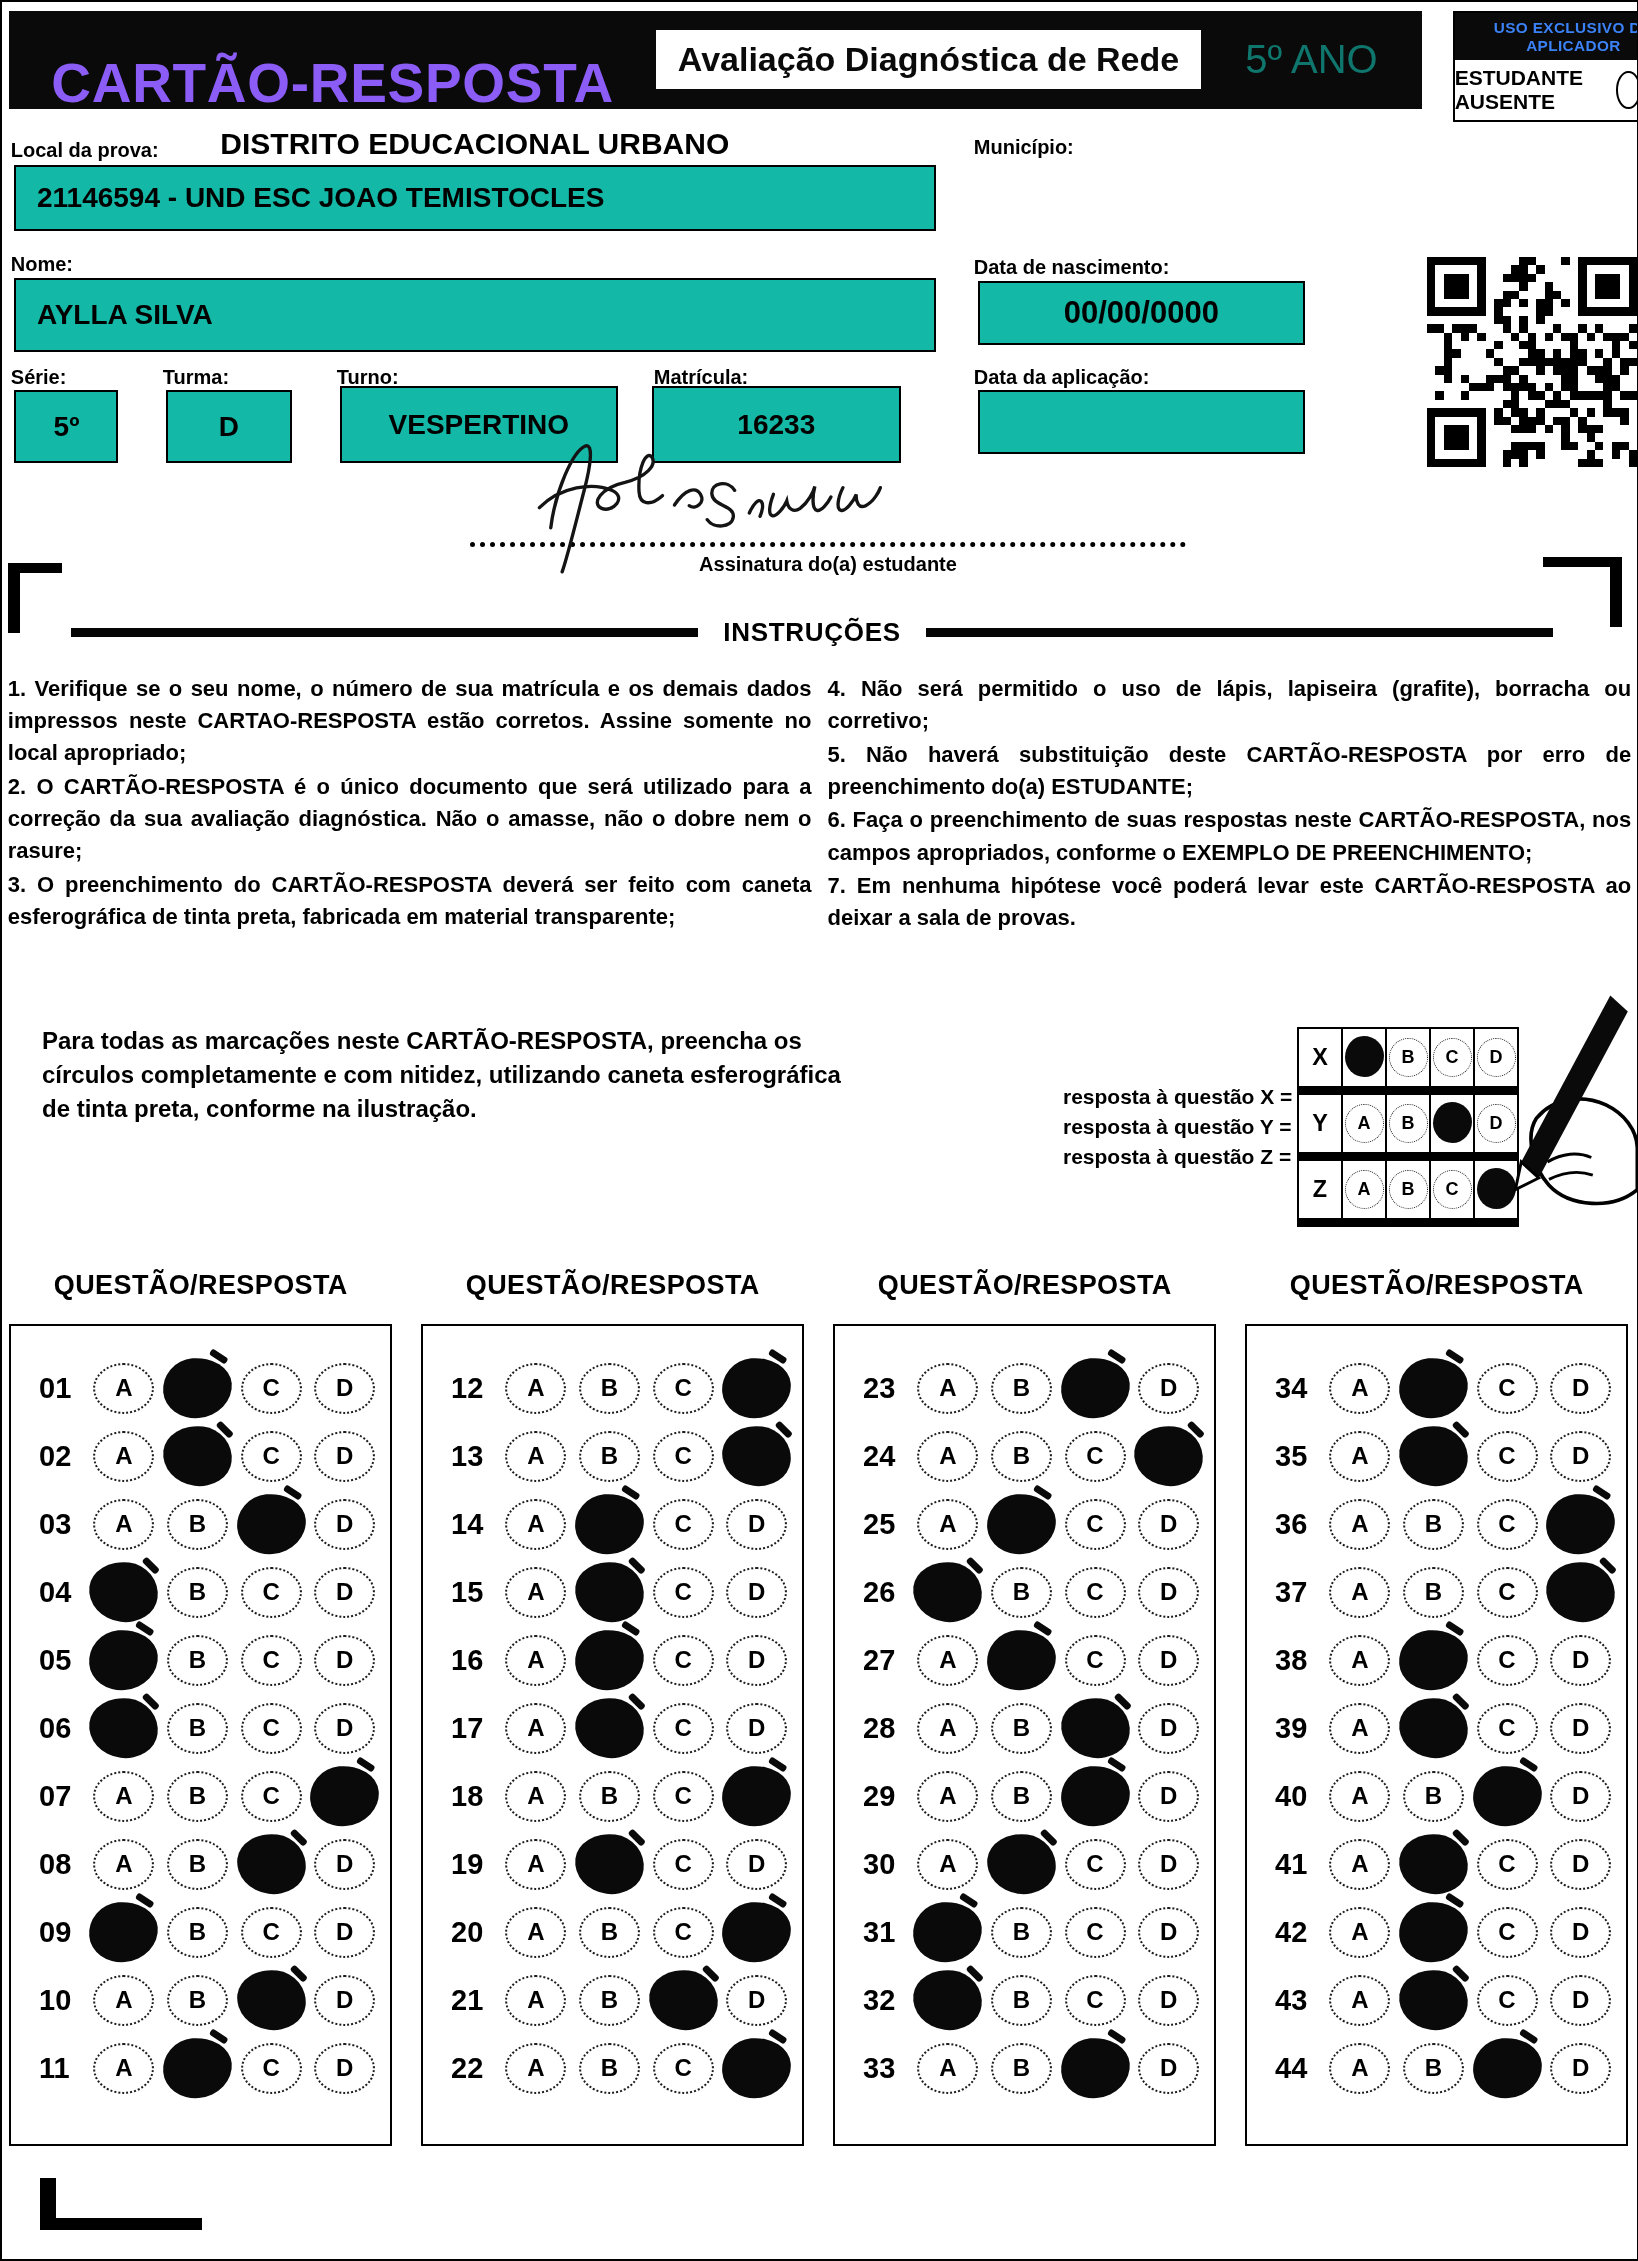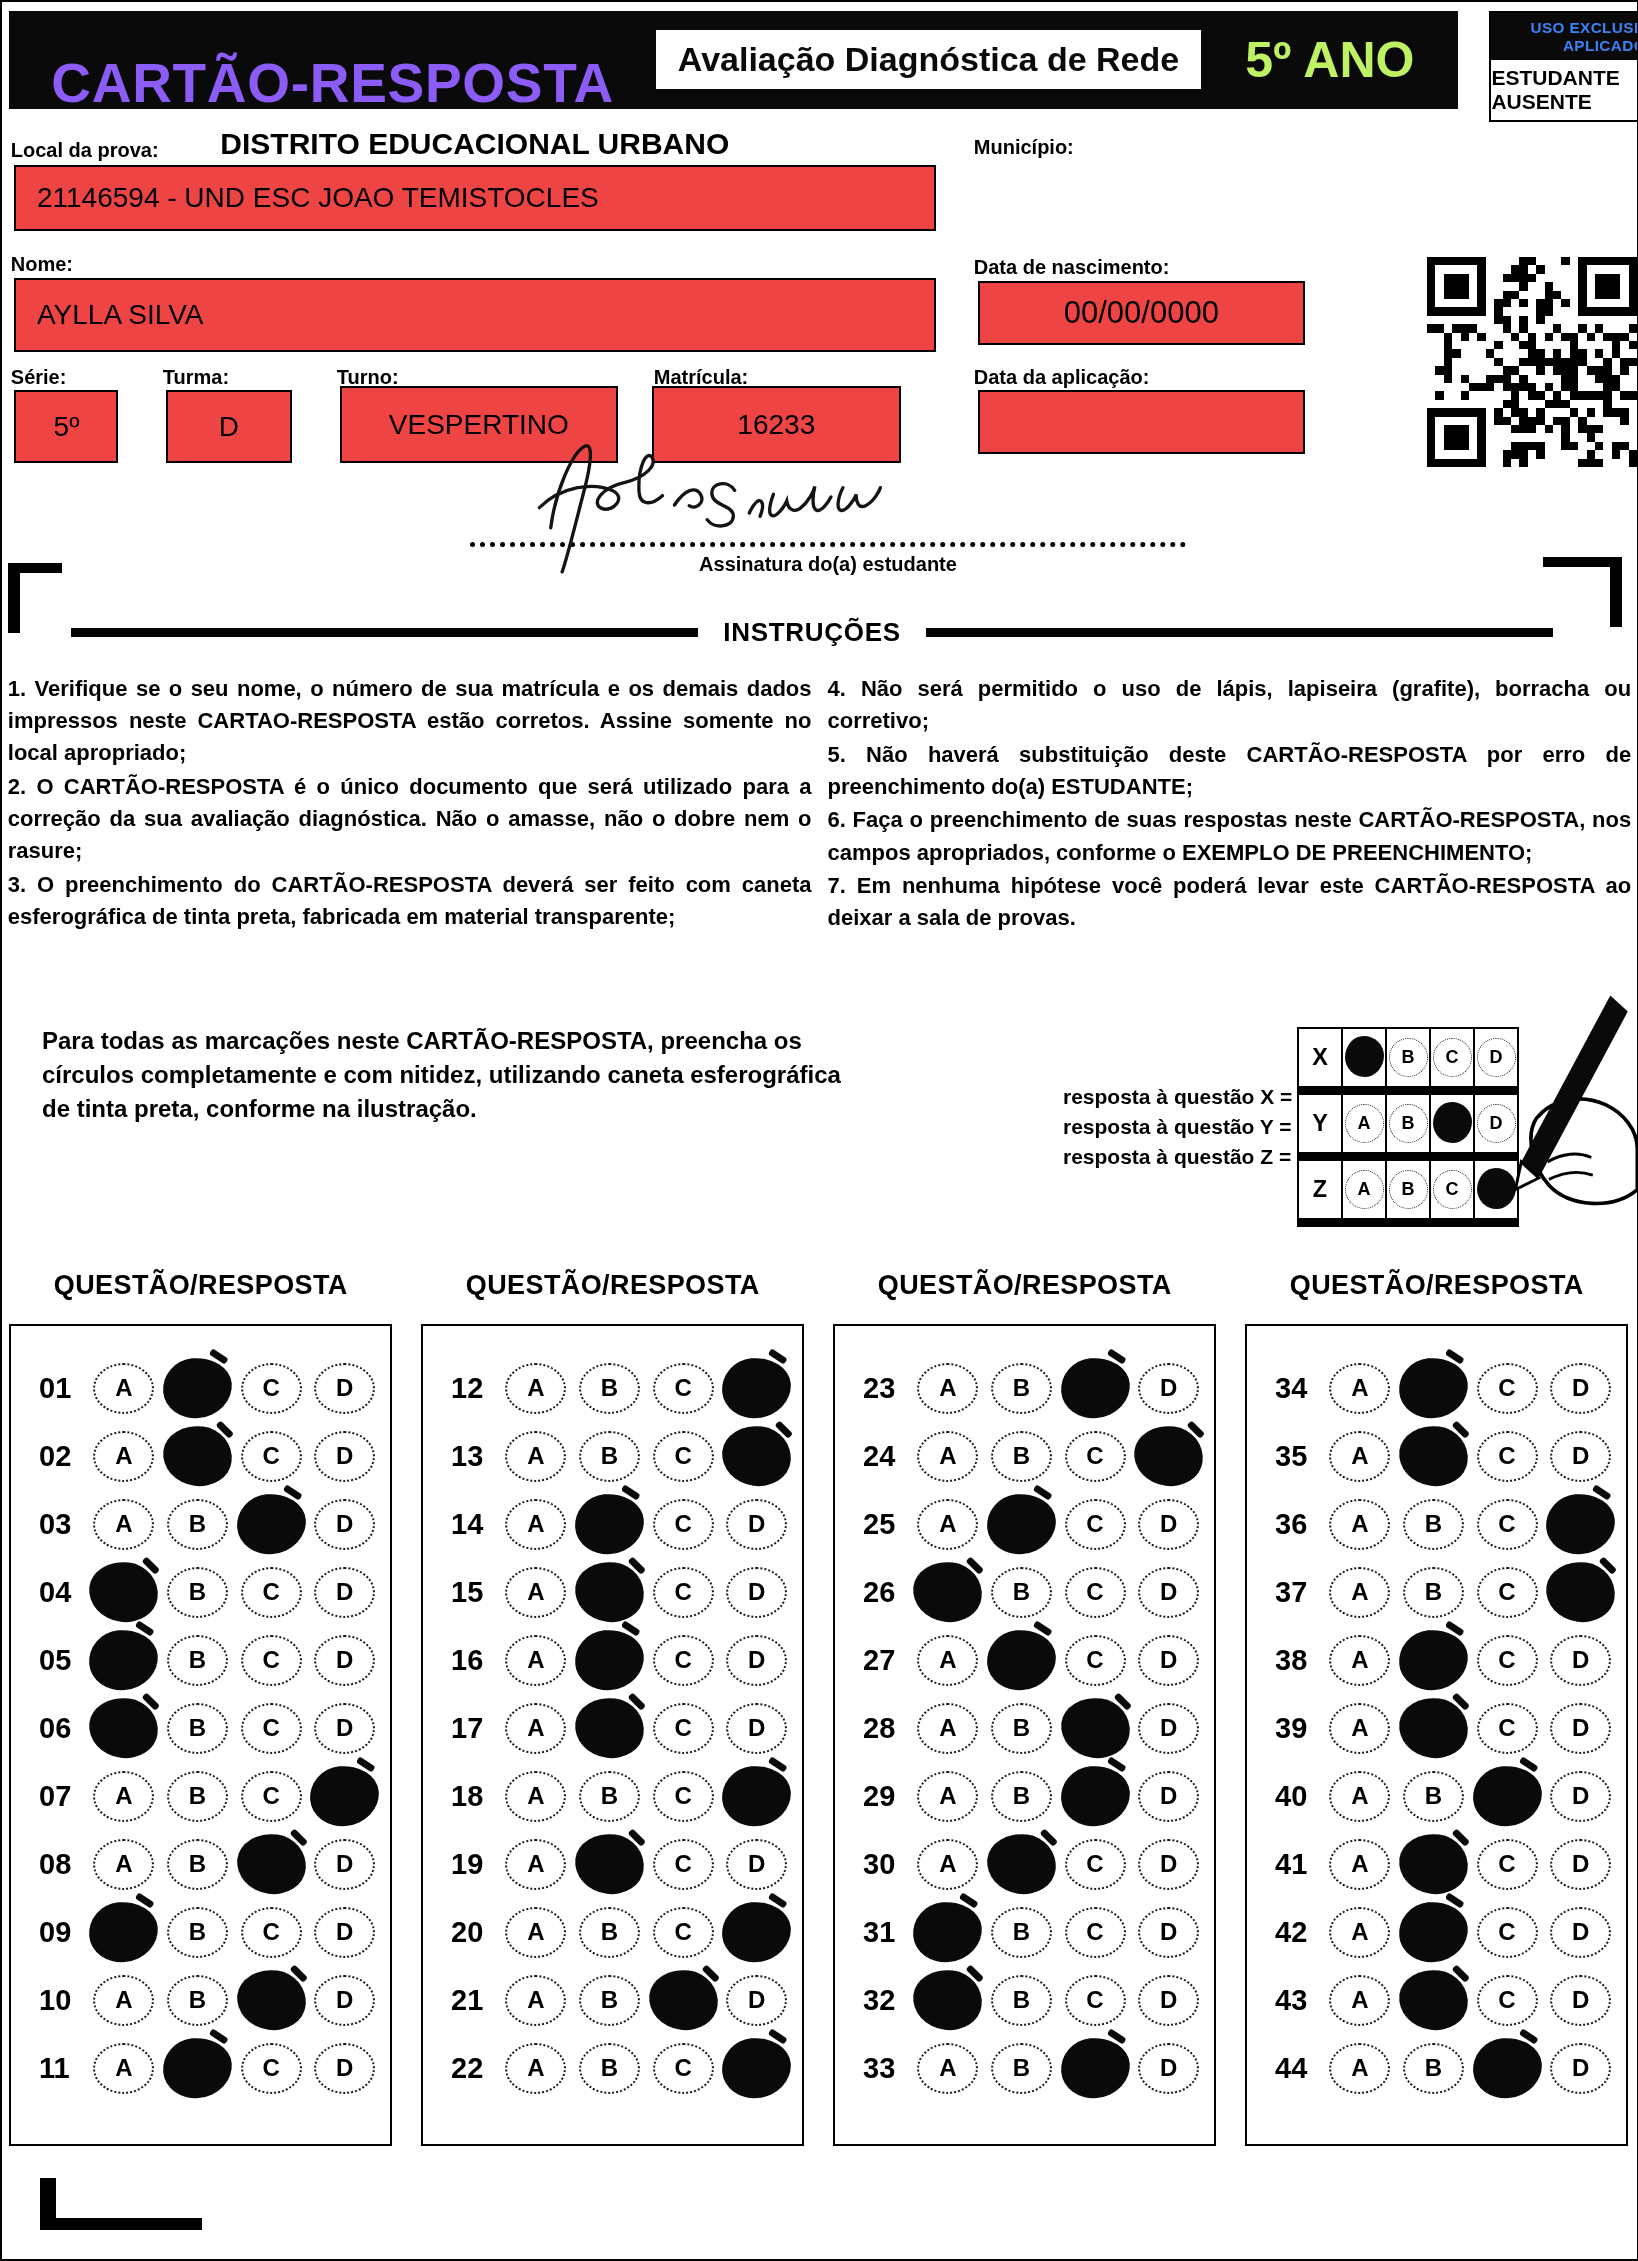--- a/index.html
+++ b/index.html
@@ -3,30 +3,30 @@
 <meta charset="utf-8">
 <style>
   html,body{margin:0;padding:0;background:#e8e8e8;}
   .page{position:relative;width:1639px;height:2261px;background:#fff;color:#000;
         font-family:"Liberation Sans",sans-serif;border:2.2px solid #000;box-sizing:border-box;overflow:hidden;}
   
   .hdr{position:absolute;top:8.8px;left:7.3px;right:8.8px;display:flex;gap:31px;}
   .hdr-bar{flex:1;height:98px;background:#0a0a0a;display:flex;align-items:center;}
   .hdr-title{color:#8b5cf6;font-size:55px;font-weight:bold;padding:0 42px;letter-spacing:0.7px;white-space:nowrap;margin-top:47px;}
   .hdr-sub{background:#fff;color:#0a0a0a;font-size:34px;font-weight:bold;padding:10.2px 22px;white-space:nowrap;}
-  .hdr-grade{color:#bef264;font-size:50px;font-weight:bold;margin-left:auto;padding:0 44px;white-space:nowrap;}
+  .hdr-grade{color:#0f766e;font-size:40px;font-weight:normal;margin-left:auto;padding:0 44px;white-space:nowrap;}
   .aplicador{width:298px;border:2.9px solid #000;background:#fff;}
   .apl-title{background:#0a0a0a;color:#3b82f6;font-size:15.3px;font-weight:bold;text-align:center;padding:5.8px 0;letter-spacing:0.4px;}
   .apl-body{height:60px;display:flex;align-items:center;justify-content:center;gap:20px;font-size:21px;font-weight:bold;}
   .apl-circle{width:34px;height:34px;border:2.9px solid #000;border-radius:50%;display:inline-block;}
   .apl-sim{font-size:17.5px;font-weight:bold;}
   
   .info{position:absolute;top:121px;left:8.8px;right:8.8px;height:351px;}
   .lbl{position:absolute;font-size:20px;font-weight:bold;white-space:nowrap;}
-  .ibox{position:absolute;border:2.9px solid #000;display:flex;align-items:center;font-size:28px;font-weight:normal;box-sizing:border-box;background:#ef4444;}
+  .ibox{position:absolute;border:2.9px solid #000;display:flex;align-items:center;font-size:28px;font-weight:bold;box-sizing:border-box;background:#14b8a6;}
   .district{position:absolute;left:0;top:3.7px;width:928px;text-align:center;font-size:30px;font-weight:bold;}
   .qr{position:absolute;left:1416px;top:134px;width:210px;height:210px;}
   
   .sigblock{position:absolute;left:468px;top:430px;width:716px;}
   .sigsvg{position:absolute;left:44px;top:-13px;width:468px;height:168px;pointer-events:none;}
   .sigline{margin-top:110px;border-bottom:5.1px dotted #000;height:0;}
   .siglabel{text-align:center;font-size:20px;font-weight:bold;margin-top:5.8px;}
   
   .bk{position:absolute;}
   .bk-l{left:5.8px;top:561px;width:42px;height:60px;border-left:12.4px solid #000;border-top:10.2px solid #000;}

